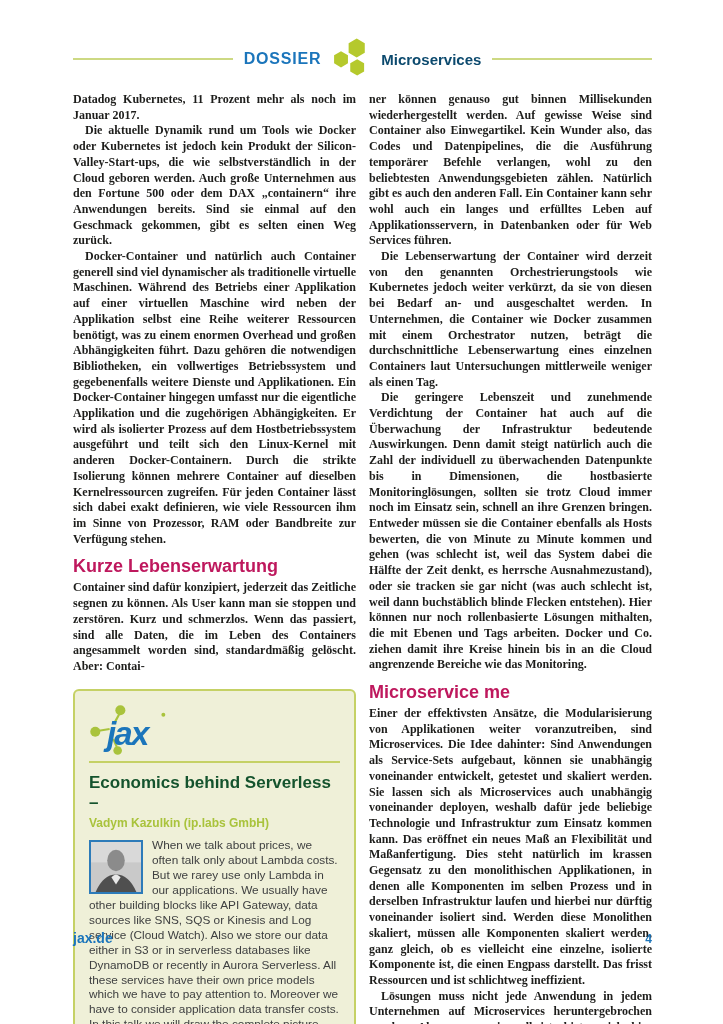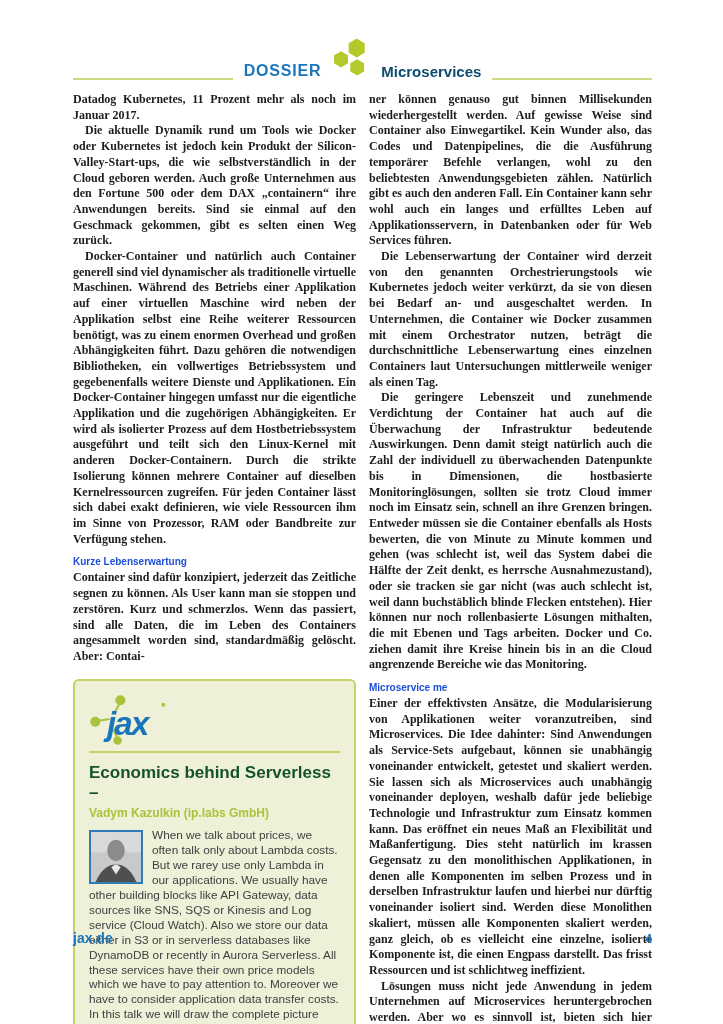--- a/index.html
+++ b/index.html
@@ -8,21 +8,21 @@
     position:relative;
     width:723px; height:1024px;
     margin:0 auto;
     background:#ffffff;
     overflow:hidden;
     font-family:"Liberation Serif", serif;
     color:#1d1d1b;
   }
   
   .header {
-    display:flex; align-items:flex-end; gap:11px;
+    display:flex; align-items:center; gap:11px;
     margin:38px 71px 0 73px;
     height:42px;
   }
   .rule { height:2px; background:#cdd983; flex:1; }
   .dossier {
     font-family:"Liberation Sans", sans-serif;
     font-weight:700; font-size:16px; letter-spacing:0.8px;
     color:#1b75bb;
   }
   .topic {
@@ -38,21 +38,21 @@
   }
   .col { width:283px; }
   .para {
     font-size:12px; line-height:15.7px;
     text-align:justify;
     hyphens:auto;font-weight:bold; -webkit-hyphens:auto;
   }
   .para.indent { text-indent:12px; }
   .subhead {
     font-family:"Liberation Sans", sans-serif;
-    font-weight:700; font-size:10px; color:#1d4ed8;
+    font-weight:700; font-size:18px; color:#be185d;
     margin:9px 0 3px 0;
   }
   
   .ad-box {
     margin-top:14px;
     width:283px;
     background:#eff0d8;
     border:2px solid #c5d165;
     border-radius:6px;
     padding:12px 14px 14px 14px;

